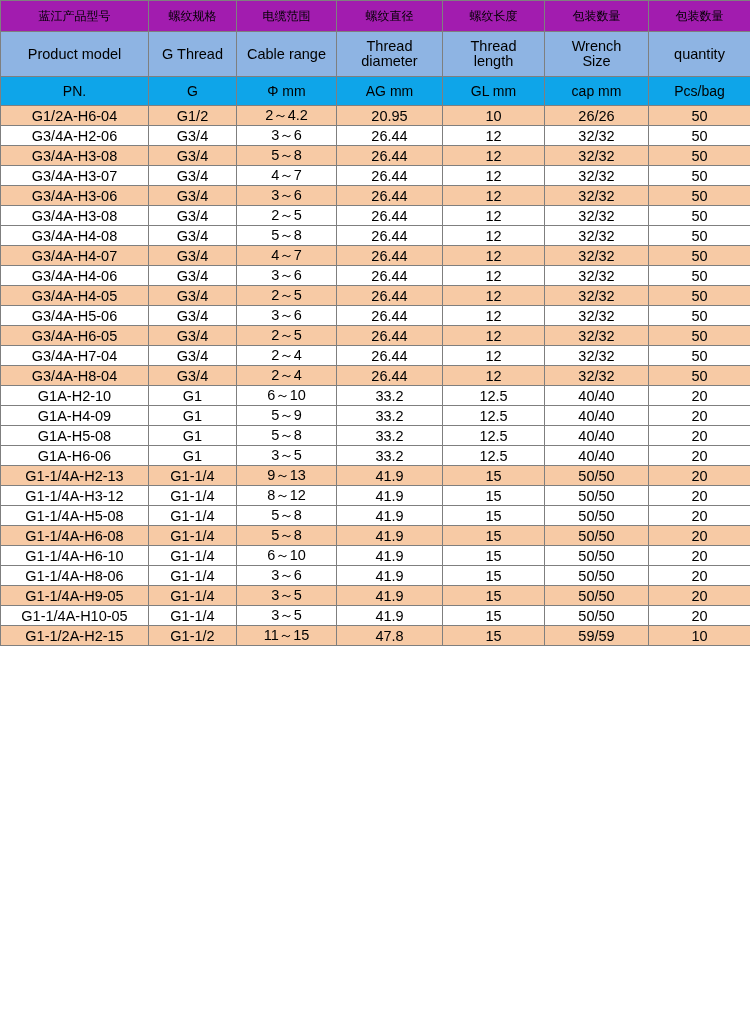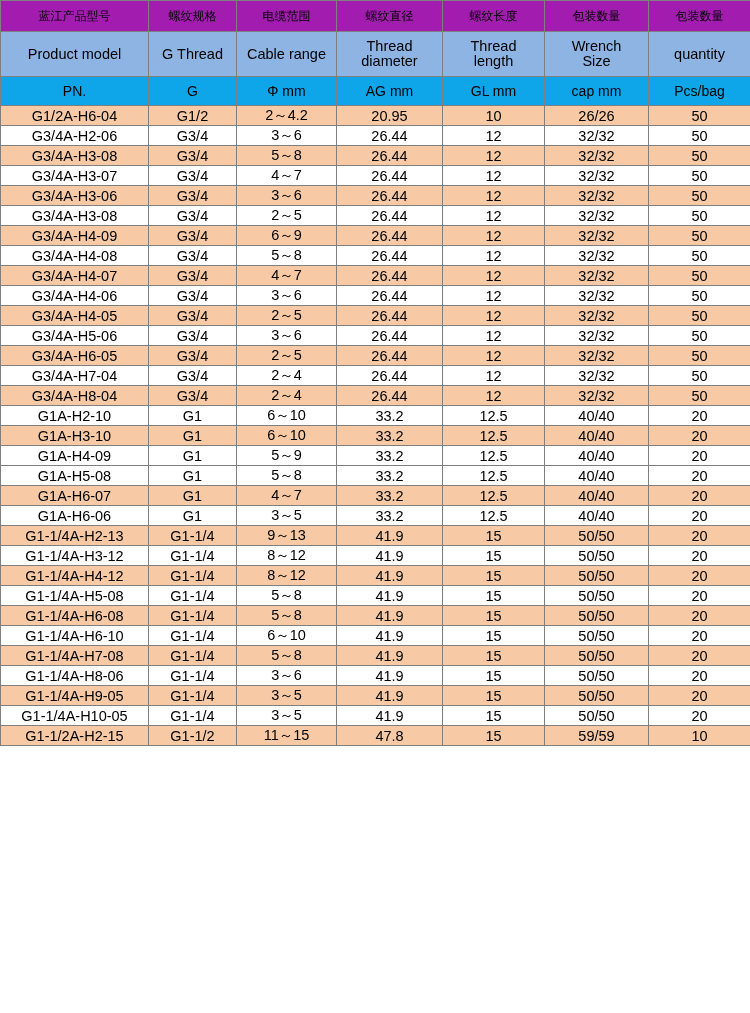--- a/index.html
+++ b/index.html
@@ -178,29 +178,20 @@
       </tr>
       <tr class="even">
         <td>G3/4A-H3-08</td>
         <td>G3/4</td>
         <td>2～5</td>
         <td>26.44</td>
         <td>12</td>
         <td>32/32</td>
         <td>50</td>
       </tr>
-      <tr class="odd">
-        <td>G3/4A-H4-09</td>
-        <td>G3/4</td>
-        <td>6～9</td>
-        <td>26.44</td>
-        <td>12</td>
-        <td>32/32</td>
-        <td>50</td>
-      </tr>
       <tr class="even">
         <td>G3/4A-H4-08</td>
         <td>G3/4</td>
         <td>5～8</td>
         <td>26.44</td>
         <td>12</td>
         <td>32/32</td>
         <td>50</td>
       </tr>
       <tr class="odd">
@@ -268,56 +259,38 @@
       </tr>
       <tr class="even">
         <td>G1A-H2-10</td>
         <td>G1</td>
         <td>6～10</td>
         <td>33.2</td>
         <td>12.5</td>
         <td>40/40</td>
         <td>20</td>
       </tr>
-      <tr class="odd">
-        <td>G1A-H3-10</td>
-        <td>G1</td>
-        <td>6～10</td>
-        <td>33.2</td>
-        <td>12.5</td>
-        <td>40/40</td>
-        <td>20</td>
-      </tr>
       <tr class="even">
         <td>G1A-H4-09</td>
         <td>G1</td>
         <td>5～9</td>
         <td>33.2</td>
         <td>12.5</td>
         <td>40/40</td>
         <td>20</td>
       </tr>
       <tr class="even">
         <td>G1A-H5-08</td>
         <td>G1</td>
         <td>5～8</td>
         <td>33.2</td>
         <td>12.5</td>
         <td>40/40</td>
         <td>20</td>
       </tr>
-      <tr class="odd">
-        <td>G1A-H6-07</td>
-        <td>G1</td>
-        <td>4～7</td>
-        <td>33.2</td>
-        <td>12.5</td>
-        <td>40/40</td>
-        <td>20</td>
-      </tr>
       <tr class="even">
         <td>G1A-H6-06</td>
         <td>G1</td>
         <td>3～5</td>
         <td>33.2</td>
         <td>12.5</td>
         <td>40/40</td>
         <td>20</td>
       </tr>
       <tr class="odd">
@@ -331,29 +304,20 @@
       </tr>
       <tr class="even">
         <td>G1-1/4A-H3-12</td>
         <td>G1-1/4</td>
         <td>8～12</td>
         <td>41.9</td>
         <td>15</td>
         <td>50/50</td>
         <td>20</td>
       </tr>
-      <tr class="odd">
-        <td>G1-1/4A-H4-12</td>
-        <td>G1-1/4</td>
-        <td>8～12</td>
-        <td>41.9</td>
-        <td>15</td>
-        <td>50/50</td>
-        <td>20</td>
-      </tr>
       <tr class="even">
         <td>G1-1/4A-H5-08</td>
         <td>G1-1/4</td>
         <td>5～8</td>
         <td>41.9</td>
         <td>15</td>
         <td>50/50</td>
         <td>20</td>
       </tr>
       <tr class="odd">
@@ -362,29 +326,20 @@
         <td>5～8</td>
         <td>41.9</td>
         <td>15</td>
         <td>50/50</td>
         <td>20</td>
       </tr>
       <tr class="even">
         <td>G1-1/4A-H6-10</td>
         <td>G1-1/4</td>
         <td>6～10</td>
-        <td>41.9</td>
-        <td>15</td>
-        <td>50/50</td>
-        <td>20</td>
-      </tr>
-      <tr class="odd">
-        <td>G1-1/4A-H7-08</td>
-        <td>G1-1/4</td>
-        <td>5～8</td>
         <td>41.9</td>
         <td>15</td>
         <td>50/50</td>
         <td>20</td>
       </tr>
       <tr class="even">
         <td>G1-1/4A-H8-06</td>
         <td>G1-1/4</td>
         <td>3～6</td>
         <td>41.9</td>

